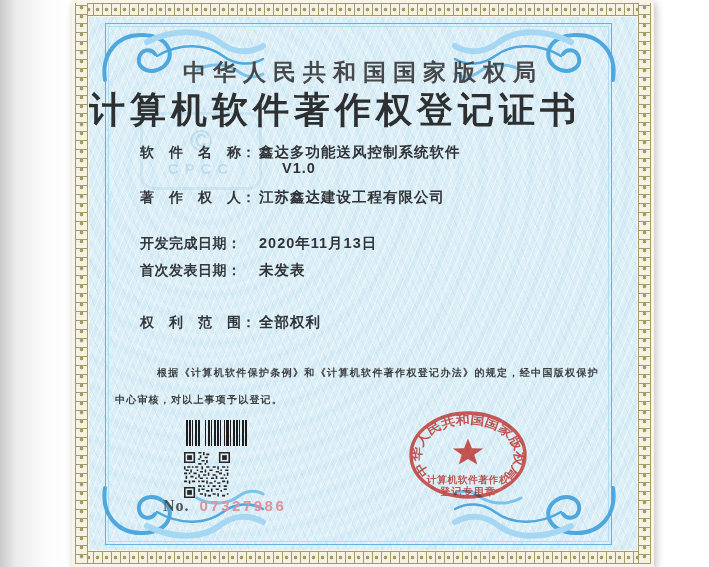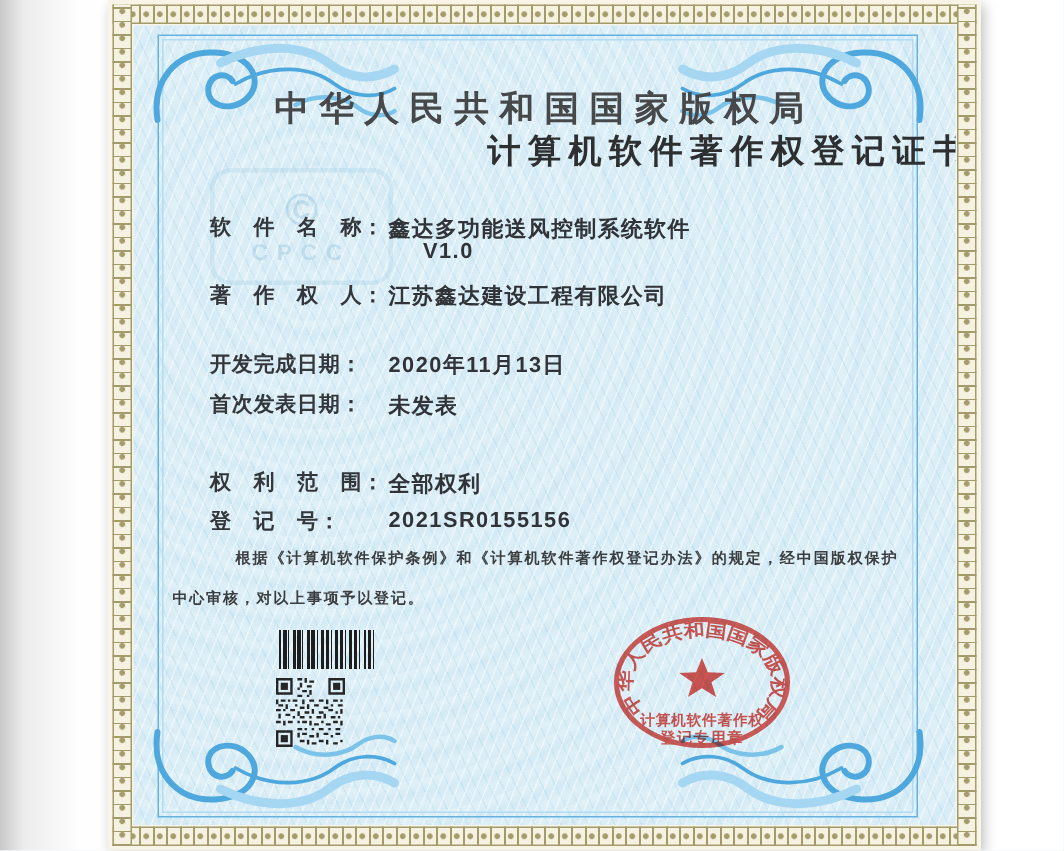--- a/index.html
+++ b/index.html
@@ -76,22 +76,22 @@
     color:#5d9fc4;
   }
   .wm-symbol { font-size:30px; font-weight:bold; line-height:1; }
   .wm-label { font-size:15px; font-weight:bold; letter-spacing:6px; margin-top:4px;text-align:center; }
   
   .authority {
     position:absolute; top:40px; left:0; width:100%; text-align:center;
     font-size:23px; font-weight:600; letter-spacing:7px; color:#46484a; white-space:nowrap;
   }
   .cert-title {
-    position:absolute; top:69px; left:12px; width:100%; text-align:right;
-    font-size:22px; font-weight:bold; letter-spacing:5px; color:#2d2f31; white-space:nowrap;
+    position:absolute; top:69px; left:0; width:100%; text-align:left;
+    font-size:36px; font-weight:bold; letter-spacing:5px; color:#2d2f31; white-space:nowrap;
   }
   .cert-no {
     position:absolute; top:103px; right:44px;
     font-size:12.5px; font-weight:bold; color:#4a4c4e; letter-spacing:.5px; white-space:nowrap;
   }
   .cert-no .v { margin-left:9px; }
   
   .frow { position:absolute; left:51px; white-space:nowrap; }
   .flabel {
     display:inline-block; width:107px;
@@ -200,42 +200,41 @@
       <span class="flabel">开发完成日期：</span>
       <span class="fvalue">2020年11月13日</span>
     </div>
     <div class="frow" style="top:244px;">
       <span class="flabel">首次发表日期：</span>
       <span class="fvalue">未发表</span>
     </div>
     <div class="frow" style="top:296px;">
       <span class="flabel">权　利　范　围：</span>
       <span class="fvalue">全部权利</span>
-    </div>
-    <div class="frow" style="top:322px;">
-      <span class="flabel">登　记　号：</span>
-      <span class="fvalue">2021SR0155156</span>
     </div>
 
     <div class="statement">根据《计算机软件保护条例》和《计算机软件著作权登记办法》的规定，经中国版权保护中心审核，对以上事项予以登记。</div>
 
     <div class="barcode"></div>
 
     <div class="qr">
       <svg viewBox="0 0 29 29" fill="#262626">
         <path fill-rule="evenodd" d="M0 0h7v7H0zM1 1h5v5H1z"></path>
           <rect x="2" y="2" width="3" height="3"></rect>
         <path fill-rule="evenodd" d="M22 0h7v7h-7zM23 1h5v5h-5z"></path>
           <rect x="24" y="2" width="3" height="3"></rect>
         <path fill-rule="evenodd" d="M0 22h7v7H0zM1 23h5v5H1z"></path>
           <rect x="2" y="24" width="3" height="3"></rect>
         <path d="M9 0h2v1H9zM12 0h1v2h-1zM14 1h2v1h-2zM10 2h1v2h-1zM13 3h2v1h-2zM9 4h1v1H9zM11 5h2v1h-2zM14 5h1v2h-1zM9 7h2v1H9zM13 7h1v1h-1zM0 9h1v2H0zM2 9h2v1H2zM5 9h1v1H5zM7 9h2v1H7zM11 9h1v2h-1zM14 9h2v1h-2zM18 9h2v1h-2zM21 9h1v2h-1zM24 9h2v1h-2zM27 9h1v1h-1zM1 11h2v1H1zM4 11h1v2H4zM8 11h1v1H8zM10 12h2v1h-2zM13 11h1v2h-1zM16 11h2v1h-2zM20 12h2v1h-2zM23 11h1v1h-1zM26 11h2v1h-2zM0 13h2v1H0zM3 13h1v1H3zM6 13h2v1H6zM9 14h1v2H9zM12 14h2v1h-2zM15 13h1v2h-1zM18 14h2v1h-2zM22 13h2v1h-2zM25 14h1v1h-1zM27 13h1v2h-1zM1 15h1v2H1zM4 15h2v1H4zM7 16h1v1H7zM10 16h2v1h-2zM14 16h1v1h-1zM17 16h2v1h-2zM20 15h1v2h-1zM23 16h2v1h-2zM26 16h1v1h-1zM0 18h2v1H0zM3 18h1v2H3zM5 18h2v1H5zM9 18h1v1H9zM11 18h2v1h-2zM14 18h1v2h-1zM16 19h2v1h-2zM19 18h1v1h-1zM21 19h2v1h-2zM24 18h2v1h-2zM27 18h1v2h-1zM9 21h2v1H9zM12 21h1v1h-1zM15 21h1v1h-1zM18 21h2v1h-2zM22 21h1v1h-1zM25 21h2v1h-2zM9 23h1v2H9zM11 23h2v1h-2zM14 24h2v1h-2zM17 23h1v2h-1zM20 23h2v1h-2zM23 24h1v1h-1zM25 23h2v1h-2zM10 26h2v1h-2zM13 26h1v2h-1zM15 27h2v1h-2zM18 26h2v1h-2zM21 26h1v2h-1zM24 27h2v1h-2zM27 26h1v1h-1z"></path>
       </svg>
     </div>
 
+    <div class="serial">
+      <span class="prefix">No.</span><span class="number">07327986</span>
+    </div>
 
     <svg class="seal" viewBox="0 0 124 94">
       <ellipse cx="61" cy="45" rx="57" ry="42" fill="none" stroke="#e0504a" stroke-width="3.4"></ellipse>
       <path id="sealArc" d="M 22.5 62.7 A 47 31 0 1 1 99.5 62.7" fill="none"></path>
       <text font-size="12" font-weight="bold" fill="#df4a44" font-family="Liberation Sans, sans-serif">
         <textPath href="#sealArc" startOffset="0" textLength="168" lengthAdjust="spacingAndGlyphs">中华人民共和国国家版权局</textPath>
       </text>
       <polygon fill="#df4a44" points="61,28.6 64.9,38.2 76.2,38.6 67.3,44.8 70.4,54.6 61,48.9 51.6,54.6 54.7,44.8 45.8,38.6 57.1,38.2"></polygon>
       <text x="61" y="73" text-anchor="middle" font-size="9.8" font-weight="bold" fill="#df4a44" font-family="Liberation Sans, sans-serif" letter-spacing="0.5">计算机软件著作权</text>
       <text x="61" y="85" text-anchor="middle" font-size="10.2" font-weight="bold" fill="#df4a44" font-family="Liberation Sans, sans-serif" letter-spacing="1">登记专用章</text>

